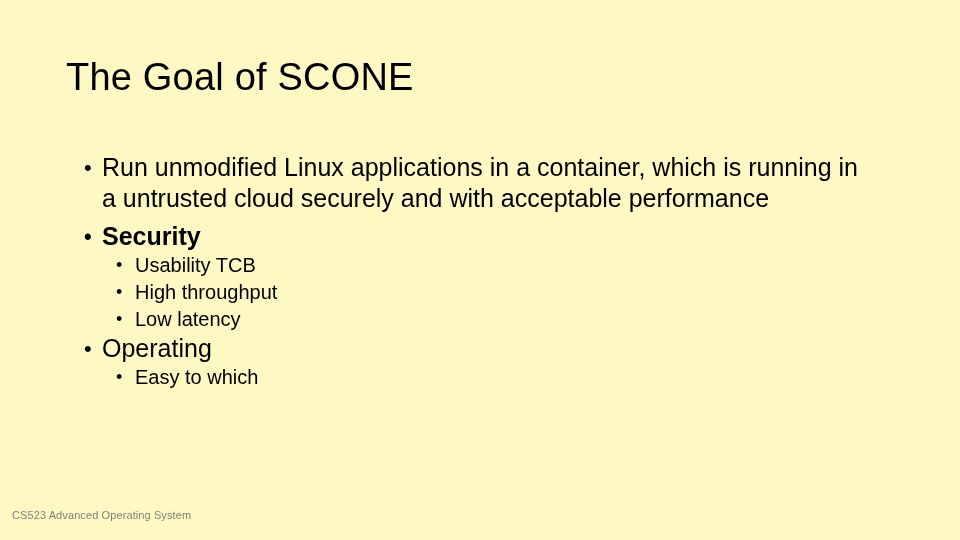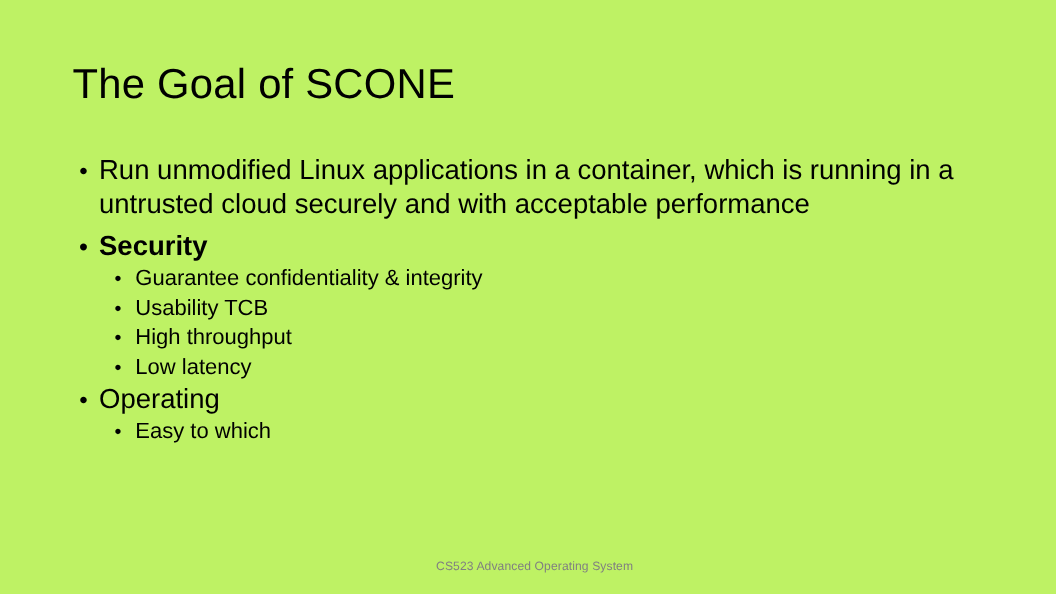--- a/index.html
+++ b/index.html
@@ -12,21 +12,21 @@
     background: #ffffff;
     font-family: "Liberation Sans", sans-serif;
     color: #000000;
     overflow: hidden;
     position: relative;
   }
 
   .slide {
     position: absolute;
     inset: 0;
-    background: #bef264;
+    background: #fef9c3;
   }
 
   
   .slide-title {
     position: absolute;
     left: 66px;
     top: 54px;
     width: 830px;
     font-size: 38px;
     font-weight: 300;
@@ -39,21 +39,21 @@
   
   .body-block {
     position: absolute;
     left: 68px;
     top: 140px;
     width: 820px;
   }
 
   ul.lvl1 {
     list-style: none;
-    margin: 0;
+    margin: 12px;
     padding: 0;
   }
   ul.lvl2 {
     list-style: none;
     margin: 0;
     padding: 0;
   }
 
   li.b1 {
     position: relative;
@@ -103,21 +103,21 @@
   .group-sub {
     margin-top: 1px;
   }
 
   
   .footer {
     position: absolute;
     left: 12px;
     right: 0;
     top: 508px;
-    text-align: center;
+    text-align: left;
     font-size: 11px;
     line-height: 14px;
     color: #808080;
     letter-spacing: 0.1px;
   }
 </style>
 </head>
 <body>
 
 <div class="slide">
@@ -128,21 +128,20 @@
     <ul class="lvl1">
 
       <li class="b1 group">
         <span class="btext">Run unmodified Linux applications in a container, which is running in a untrusted cloud securely and with acceptable performance</span>
       </li>
 
       <li class="b1 group">
         <span class="btext">Security</span>
       </li>
       <ul class="lvl2 group-sub">
-        <li class="b2">Guarantee confidentiality &amp; integrity</li>
         <li class="b2">Usability TCB</li>
       </ul>
 
       <ul class="lvl2 group-sub">
         <li class="b2">High throughput</li>
         <li class="b2">Low latency</li>
       </ul>
 
       <li class="b1 group">
         <span class="btext">Operating</span>

